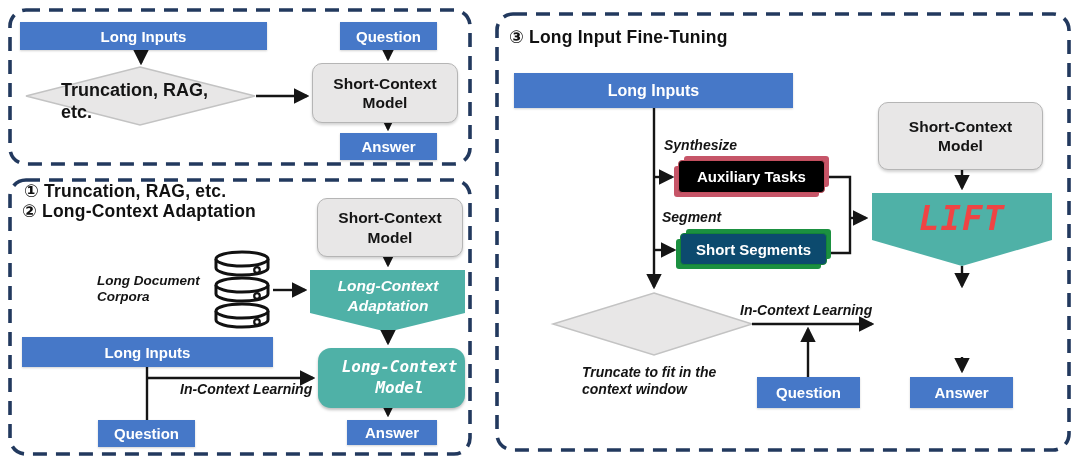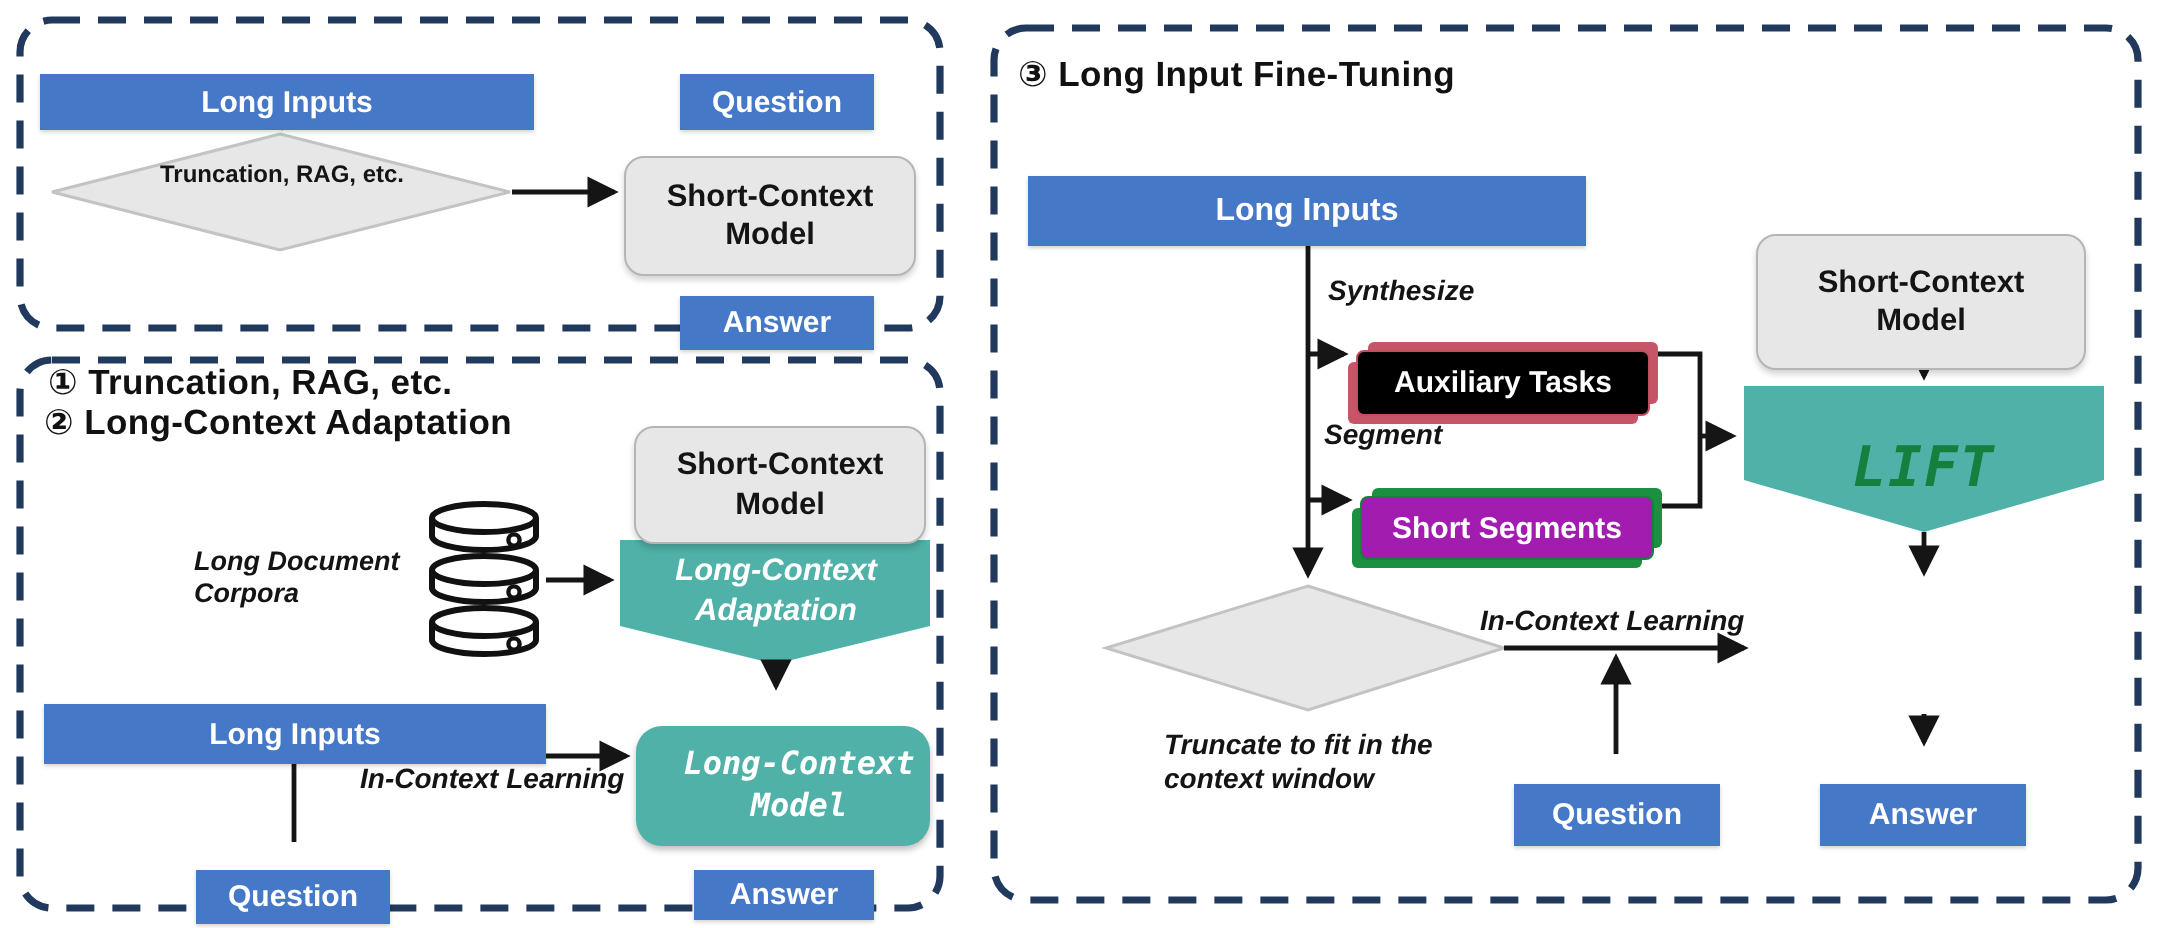--- a/index.html
+++ b/index.html
@@ -1,30 +1,30 @@
 <!DOCTYPE html>
 <html><head>
 <meta charset="utf-8">
 <style>
   html,body{margin:0;padding:0;background:#fff;}
   #stage{position:relative;width:1080px;height:464px;background:#fff;overflow:hidden;
          font-family:"Liberation Sans","DejaVu Sans",sans-serif;}
   #wires{position:absolute;left:0;top:0;width:1080px;height:464px;z-index:1;}
   .abs{position:absolute;z-index:2;box-sizing:border-box;}
-  .flex{display:flex;align-items:center;justify-content:center;text-align:center;margin-top:15px;}
+  .flex{display:flex;align-items:center;justify-content:center;text-align:center;}
   .box-blue{background:#4678C8;color:#fff;font-weight:bold;font-size:15px;
             box-shadow:0 1px 2px rgba(0,0,0,.18);}
   .box-gray{background:#E8E7E7;border:1.6px solid #B5B5B5;border-radius:10px;color:#141414;
             font-weight:bold;font-size:15.5px;line-height:1.25;box-shadow:0 2px 3px rgba(0,0,0,.18);}
   .box-teal{background:#4FB1A7;border-radius:13px;color:#fff;box-shadow:0 2px 3px rgba(0,0,0,.25);}
   .mono-it{font-family:"DejaVu Sans Mono","Liberation Mono",monospace;font-style:italic;font-weight:bold;}
   .card{color:#fff;font-weight:bold;font-size:15px;border-radius:4px;}
   .card-red{background:#000000;border:1.5px solid #C24F5E;
             box-shadow:-5px 5px 0 -1px #C65568,5px -5px 0 -1px #C65568;}
-  .card-green{background:#a21caf;border:1.5px solid #148238;
+  .card-green{background:#0c4a6e;border:1.5px solid #148238;
             box-shadow:-5px 5px 0 -1px #1B9040,5px -5px 0 -1px #1B9040;}
   .ptitle{font-size:17.5px;font-weight:bold;color:#111;white-space:nowrap;letter-spacing:.2px;}
   .note{font-style:italic;font-weight:bold;color:#141414;font-size:14px;line-height:1.22;}
   .penta-label{color:#fff;font-weight:bold;font-style:italic;font-size:15.5px;line-height:1.3;}
   .diamond-label{font-weight:bold;color:#141414;}
 </style>
 </head>
 <body>
 
 <div id="stage">
@@ -68,21 +68,21 @@
     <line x1="752" y1="324" x2="872" y2="324" stroke="#151515" stroke-width="2.4" marker-end="url(#ah)"></line>
     <line x1="808" y1="377" x2="808" y2="329" stroke="#151515" stroke-width="2.4" marker-end="url(#ah)"></line>
   </svg>
 
   <div class="abs flex box-blue" style="left:20px;top:22px;width:247px;height:28px;">
       <span>Long Inputs</span>
     </div>
   <div class="abs flex box-blue" style="left:340px;top:22px;width:97px;height:28px;">
       <span>Question</span>
     </div>
-  <div class="abs diamond-label" style="left:61px;top:80px;width:160px;font-size:12px;line-height:1.2;text-align:center;">Truncation, RAG, etc.</div>
+  <div class="abs diamond-label" style="left:61px;top:80px;width:160px;font-size:18px;line-height:1.2;">Truncation, RAG, etc.</div>
   <div class="abs flex box-gray" style="left:312px;top:63px;width:146px;height:60px;">
       <span style="width:110px;">Short-Context Model</span>
     </div>
   <div class="abs flex box-blue" style="left:340px;top:133px;width:97px;height:27px;">
       <span>Answer</span>
     </div>
   <div class="abs ptitle" style="left:24px;top:137px;margin-top:44px;">① Truncation, RAG, etc.</div>
 
   <div class="abs ptitle" style="left:22px;top:201px;">② Long-Context Adaptation</div>
   <div class="abs flex box-gray" style="left:317px;top:198px;width:146px;height:59px;">
@@ -133,21 +133,21 @@
     </div>
   <div class="abs note" style="left:662px;top:209px;white-space:nowrap;">Segment</div>
   <div class="abs flex card card-green" style="left:680px;top:233px;width:147px;height:32px;">
       <span>Short Segments</span>
     </div>
 
   <div class="abs flex box-gray" style="left:878px;top:102px;width:165px;height:68px;">
       <span style="width:120px;">Short-Context Model</span>
     </div>
   <div class="abs flex" style="left:872px;top:198px;width:180px;height:40px;">
-      <span class="mono-it" style="font-size:28px;color:#15803d;letter-spacing:1px;">LIFT</span>
+      <span class="mono-it" style="font-size:34px;color:#ef4444;letter-spacing:1px;">LIFT</span>
     </div>
 
   <div class="abs note" style="left:740px;top:302px;white-space:nowrap;">In-Context Learning</div>
   <div class="abs note" style="left:582px;top:364px;width:152px;">Truncate to fit in the context window</div>
 
 
   <div class="abs flex box-blue" style="left:757px;top:377px;width:103px;height:31px;">
       <span>Question</span>
     </div>
   <div class="abs flex box-blue" style="left:910px;top:377px;width:103px;height:31px;">

